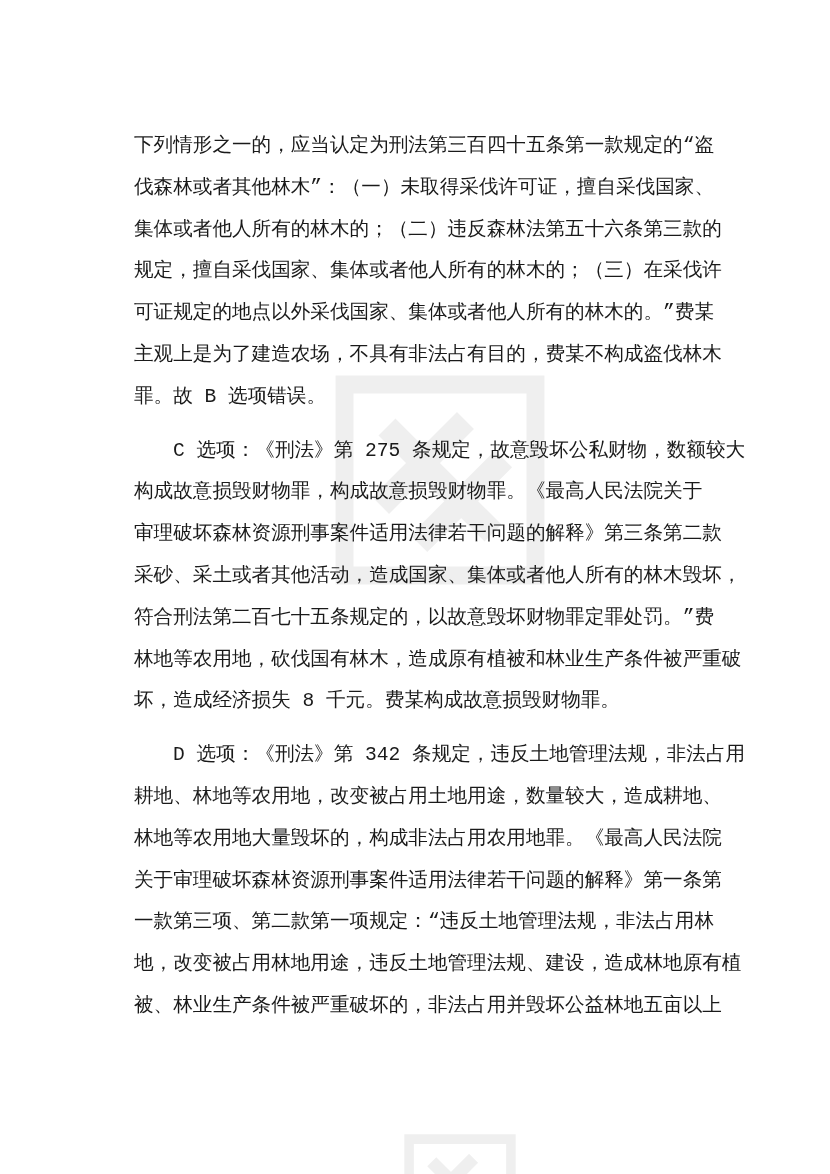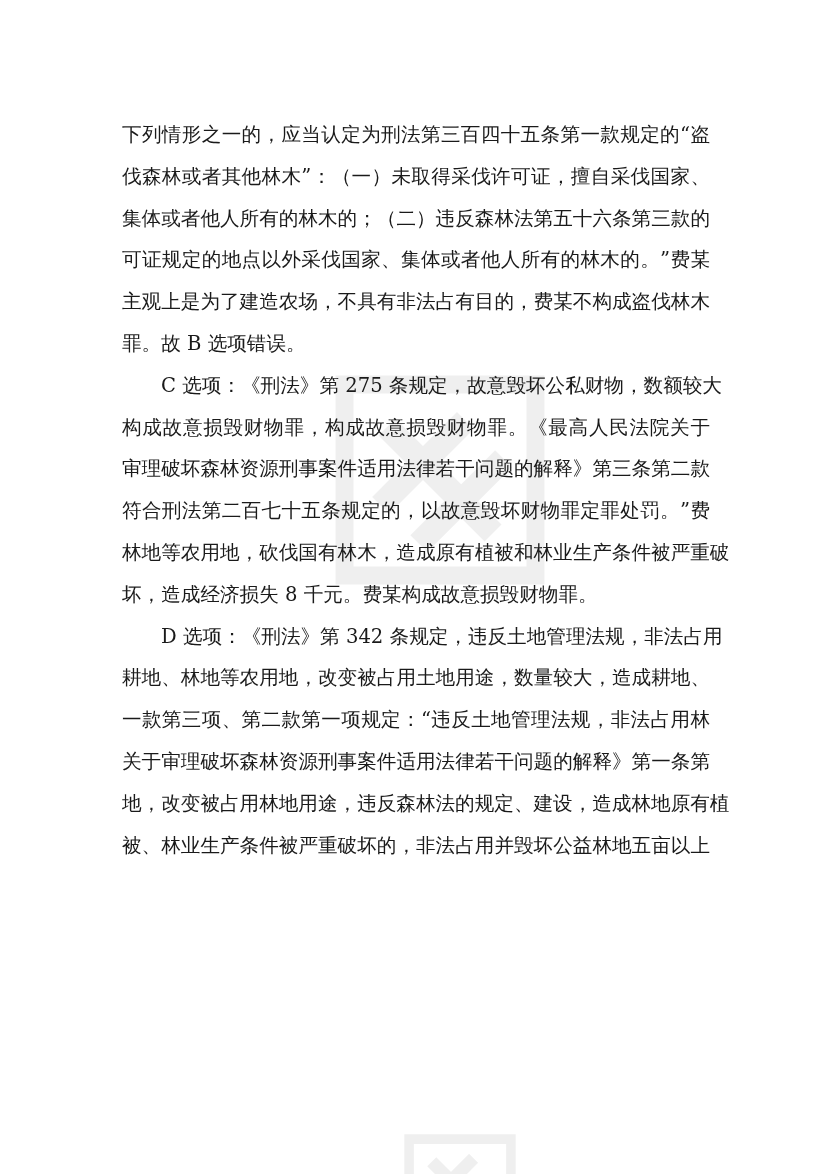--- a/index.html
+++ b/index.html
@@ -11,21 +11,21 @@
     .watermark {
       position: absolute; pointer-events: none; opacity: 0.06;
     }
     .wm1 { left: 290px; top: 330px; width: 300px; height: 300px; transform: rotate(-45deg); }
     .wm2 { left: 380px; top: 1110px; width: 160px; height: 160px; transform: rotate(-45deg); }
     .content {
       position: absolute; left: 122px; top: 114px; width: 588px;
       font-family: "DejaVu Serif", "Liberation Serif", serif;
       font-size: 19.6px; line-height: 41.8px; color: #1a1a1a;
     }
-    .para { margin: 0; text-align: justify; text-align-last: left; }
+    .para { margin: 12px; text-align: justify; text-align-last: left; font-family: Liberation Mono, monospace; }
     .line { display: block; white-space: nowrap; text-align: justify; text-align-last: justify; height: 41.8px; }
     .line.last { text-align-last: left; }
     .indent { padding-left: 39px; }
   </style>
 </head>
 <body>
 
 <div class="page">
 
   <svg class="watermark wm1" viewBox="0 0 100 100">
@@ -39,37 +39,40 @@
     <rect x="30" y="38" width="40" height="8" fill="#000"></rect>
     <rect x="46" y="25" width="8" height="50" fill="#000"></rect>
   </svg>
 
   <div class="content">
 
     <div class="para">
       <span class="line">下列情形之一的，应当认定为刑法第三百四十五条第一款规定的“盗</span>
       <span class="line">伐森林或者其他林木”：（一）未取得采伐许可证，擅自采伐国家、</span>
       <span class="line">集体或者他人所有的林木的；（二）违反森林法第五十六条第三款的</span>
+      <span class="line">规定，擅自采伐国家、集体或者他人所有的林木的；（三）在采伐许</span>
       <span class="line">可证规定的地点以外采伐国家、集体或者他人所有的林木的。”费某</span>
       <span class="line">主观上是为了建造农场，不具有非法占有目的，费某不构成盗伐林木</span>
       <span class="line last">罪。故 B 选项错误。</span>
     </div>
 
     <div class="para">
       <span class="line indent">C 选项：《刑法》第 275 条规定，故意毁坏公私财物，数额较大</span>
       <span class="line">构成故意损毁财物罪，构成故意损毁财物罪。《最高人民法院关于</span>
       <span class="line">审理破坏森林资源刑事案件适用法律若干问题的解释》第三条第二款</span>
+      <span class="line">采砂、采土或者其他活动，造成国家、集体或者他人所有的林木毁坏，</span>
       <span class="line">符合刑法第二百七十五条规定的，以故意毁坏财物罪定罪处罚。”费</span>
       <span class="line">林地等农用地，砍伐国有林木，造成原有植被和林业生产条件被严重破</span>
       <span class="line last">坏，造成经济损失 8 千元。费某构成故意损毁财物罪。</span>
     </div>
 
     <div class="para">
       <span class="line indent">D 选项：《刑法》第 342 条规定，违反土地管理法规，非法占用</span>
       <span class="line">耕地、林地等农用地，改变被占用土地用途，数量较大，造成耕地、</span>
+      <span class="line">林地等农用地大量毁坏的，构成非法占用农用地罪。《最高人民法院</span>
+      <span class="line">关于审理破坏森林资源刑事案件适用法律若干问题的解释》第一条第</span>
       <span class="line">一款第三项、第二款第一项规定：“违反土地管理法规，非法占用林</span>
-      <span class="line">关于审理破坏森林资源刑事案件适用法律若干问题的解释》第一条第</span>
-      <span class="line">地，改变被占用林地用途，违反森林法的规定、建设，造成林地原有植</span>
+      <span class="line">地，改变被占用林地用途，违反土地管理法规、建设，造成林地原有植</span>
       <span class="line">被、林业生产条件被严重破坏的，非法占用并毁坏公益林地五亩以上</span>
     </div>
 
   </div>
 </div>
 
 </body></html>

